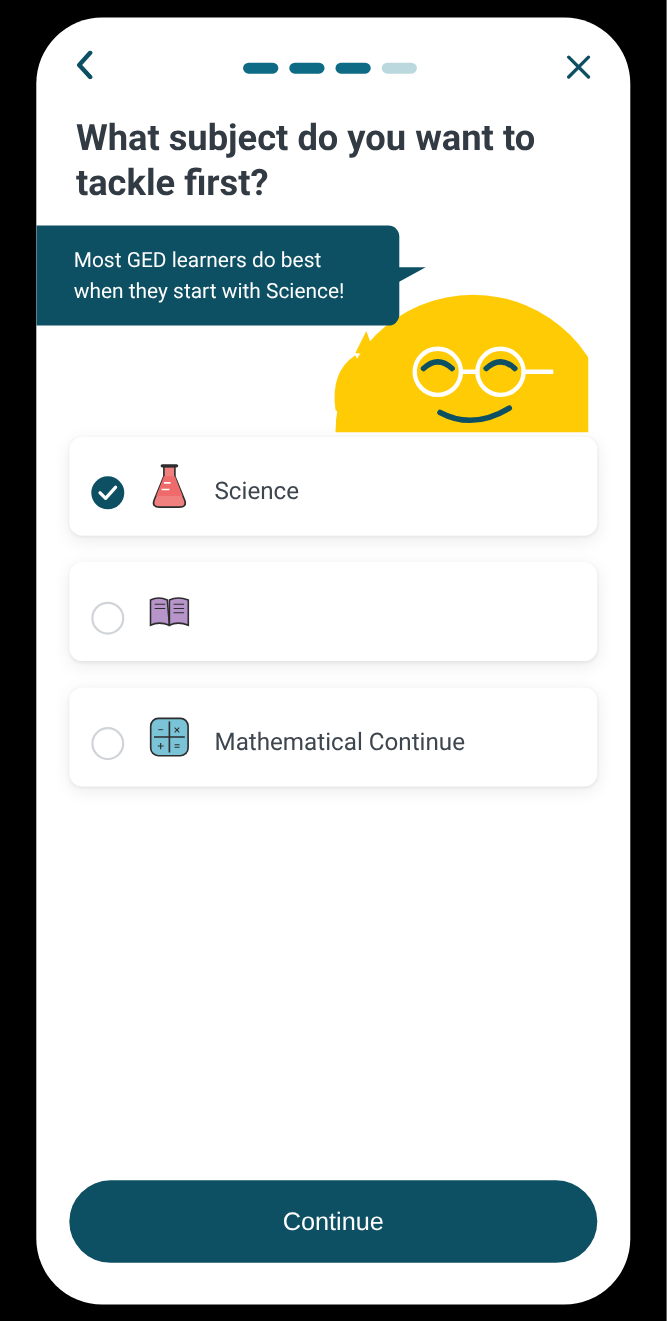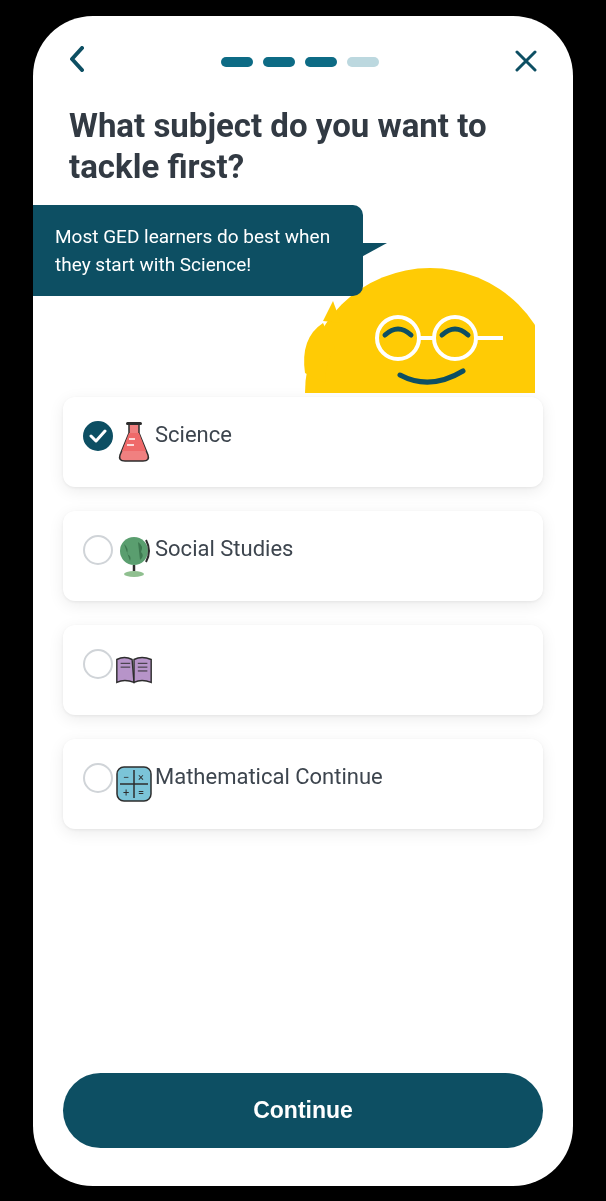--- a/index.html
+++ b/index.html
@@ -60,21 +60,21 @@
     position: relative;
     height: 180px;
     margin-top: 8px;
   }
   .speech-bubble {
     position: absolute;
     left: 0;
     top: 0;
     background: #0d4f63;
     color: #fff;
-    padding: 18px 22px;
+    padding: 18px 34px;
     border-radius: 0 10px 10px 0;
     font-size: 19px;
     line-height: 1.45;
     width: 330px;
     z-index: 2;
   }
   .speech-tail {
     position: absolute;
     left: 310px;
     top: 38px;
@@ -96,22 +96,23 @@
     padding: 12px 30px 0;
     display: flex;
     flex-direction: column;
     gap: 24px;
   }
   .option-card {
     background: #fff;
     border-radius: 12px;
     box-shadow: 0 4px 16px rgba(0,0,0,0.08), 0 1px 3px rgba(0,0,0,0.06);
     display: flex;
-    align-items: flex-start;
+    align-items: flex-end;
     padding: 24px 20px;
+    gap: 20px;
     cursor: pointer;
   }
   .radio {
     width: 30px; height: 30px;
     border-radius: 50%;
     border: 2px solid #d0d4d8;
     flex-shrink: 0;
     display: flex;
     align-items: center;
     justify-content: center;
@@ -134,21 +135,21 @@
     line-height: 1.3;
   }
   .continue-btn {
     position: absolute;
     bottom: 38px;
     left: 30px;
     right: 30px;
     background: #0d4f63;
     color: #fff;
     font-size: 23px;
-    font-weight: 700;
+    font-weight: 400;
     border: none;
     border-radius: 40px;
     padding: 24px 0;
     cursor: pointer;
     text-align: center;
   }
 </style>
 </head>
 <body>
 
@@ -209,34 +210,20 @@
           <path d="M13 3 L13 12 L4 34 Q2 40 9 40 L27 40 Q34 40 32 34 L23 12 L23 3 Z" fill="#f08080" stroke="#2d2d2d" stroke-width="1.5"></path>
           <path d="M13 12 L23 12 L30 30 L6 30 Z" fill="#ef6a6a"></path>
           <rect x="10" y="1" width="16" height="3" rx="1.5" fill="#2d2d2d"></rect>
           <line x1="13" y1="18" x2="19" y2="18" stroke="#fff" stroke-width="1.5"></line>
           <line x1="11" y1="24" x2="18" y2="24" stroke="#fff" stroke-width="1.5"></line>
         </svg>
       </div>
       <span class="option-label">Science</span>
     </div>
 
-    <div class="option-card">
-      <div class="radio"></div>
-      <div class="option-icon">
-        <svg width="40" height="44" viewBox="0 0 40 44">
-          <circle cx="20" cy="17" r="14" fill="#5a9e6f"></circle>
-          <path d="M10 10 Q15 14 13 20 Q18 22 16 27" fill="#3d7850"></path>
-          <path d="M24 8 Q30 12 27 18 Q31 22 26 26" fill="#3d7850"></path>
-          <path d="M32 6 Q38 17 32 28" stroke="#2d2d2d" stroke-width="2" fill="none"></path>
-          <line x1="20" y1="31" x2="20" y2="37" stroke="#2d2d2d" stroke-width="2.5"></line>
-          <ellipse cx="20" cy="40" rx="10" ry="3" fill="#8fbf8f"></ellipse>
-        </svg>
-      </div>
-      <span class="option-label">Social Studies</span>
-    </div>
 
     <div class="option-card">
       <div class="radio"></div>
       <div class="option-icon">
         <svg width="44" height="34" viewBox="0 0 44 34">
           <path d="M4 6 Q12 2 20 6 L22 30 Q12 26 4 30 Z" fill="#b794c9" stroke="#2d2d2d" stroke-width="1.5"></path>
           <path d="M22 6 Q30 2 40 6 L40 30 Q30 26 22 30 Z" fill="#b794c9" stroke="#2d2d2d" stroke-width="1.5"></path>
           <line x1="26" y1="10" x2="36" y2="10" stroke="#2d2d2d" stroke-width="1"></line>
           <line x1="26" y1="14" x2="36" y2="14" stroke="#2d2d2d" stroke-width="1"></line>
           <line x1="26" y1="18" x2="36" y2="18" stroke="#2d2d2d" stroke-width="1"></line>

